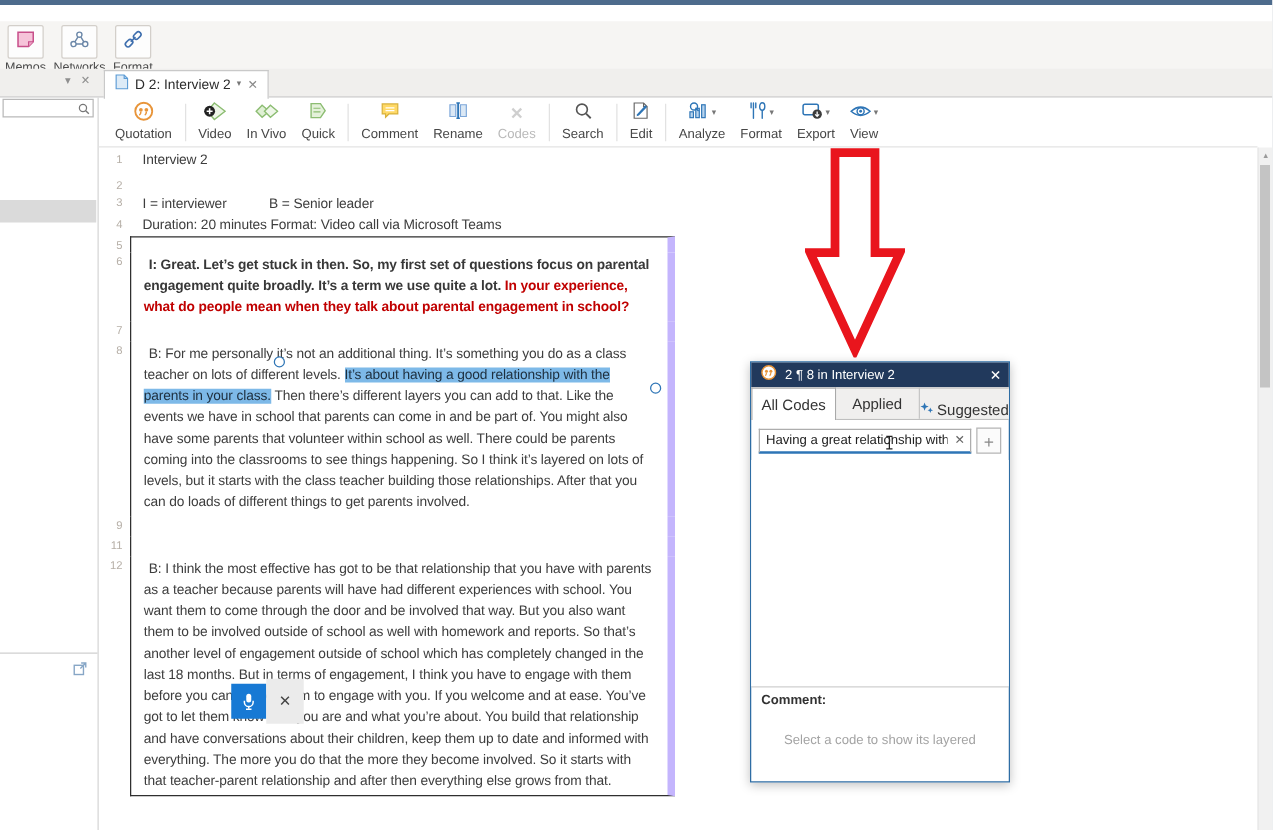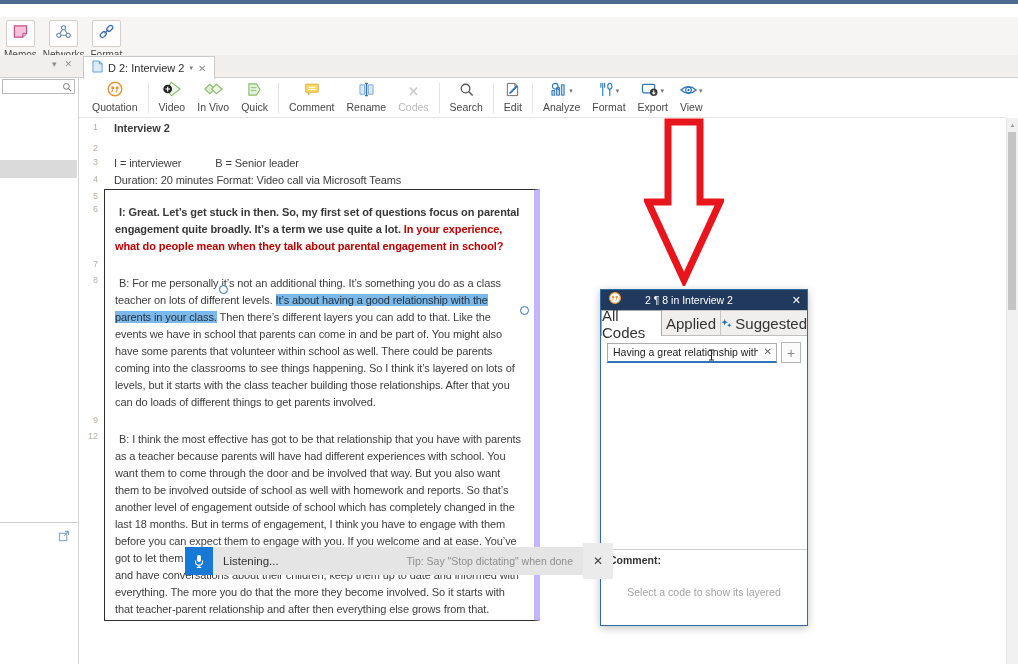--- a/index.html
+++ b/index.html
@@ -55,26 +55,26 @@
   .arrow-anno{position:absolute;left:644px;top:118px;z-index:8;}
   
   .dictation{position:absolute;left:185px;top:547px;display:flex;align-items:flex-start;z-index:40;}
   .mic-box{width:28px;height:28px;background:#1779d4;display:flex;align-items:center;justify-content:center;flex:none;}
   .dict-bar{width:370px;height:28px;background:#e5e5e5;display:flex;align-items:center;padding:0 10px;box-sizing:border-box;}
   .dict-status{font-size:11.5px;color:#333;flex:1;}
   .dict-tip{font-size:10.5px;color:#8f8f8f;white-space:nowrap;}
   .dict-close{width:30px;height:36px;margin-top:-4px;background:#ebebeb;display:flex;align-items:center;justify-content:center;font-size:12px;color:#444;}
   
   .dialog{position:absolute;left:600px;top:289px;width:208px;height:337px;background:#fff;border:1px solid #2e6da4;box-shadow:0 2px 8px rgba(0,0,0,.25);z-index:20;display:flex;flex-direction:column;box-sizing:border-box;}
-  .dlg-header{height:20px;background:#21395c;display:flex;align-items:center;gap:22px;padding:0 6px;flex:none;}
+  .dlg-header{height:20px;background:#21395c;display:flex;align-items:center;gap:5px;padding:0 6px;flex:none;}
   .dlg-title{color:#fff;font-size:10.5px;flex:1;}
   .dlg-close{color:#fff;font-size:11px;}
-  .dlg-tabs{display:flex;height:25px;background:#edecea;border-bottom:1px solid #bfbfbf;flex:none;font-size:15px;}
+  .dlg-tabs{display:flex;height:25px;background:#edecea;border-bottom:1px solid #bfbfbf;flex:none;font-size:12px;}
   .dtab{flex:1;display:flex;align-items:center;justify-content:center;gap:3px;color:#333;background:#f0efee;border-right:1px solid #c6c6c6;border-top:1px solid #c6c6c6;cursor:default;}
-  .dtab:last-child{border-right:none;}
+  .dtab:last-child{border-right:none;align-items:flex-end;}
   .dtab.active{background:#fff;border-top:1px solid #a9a9a9;margin-bottom:-1px;border-left:1px solid #a9a9a9;border-right:1px solid #a9a9a9;}
   .dlg-inputrow{display:flex;gap:4px;padding:6px 6px 5px 6px;flex:none;align-items:center;}
   .dlg-inputwrap{position:relative;flex:1;}
   .dlg-input{width:100%;height:20px;border:1px solid #adadad;border-bottom:2px solid #2e75b6;font-size:10.5px;font-family:"Liberation Sans",sans-serif;color:#222;padding:0 18px 0 5px;box-sizing:border-box;outline:none;}
   .input-clear{position:absolute;right:5px;top:4px;font-size:10px;color:#666;}
   .ibeam{position:absolute;left:101px;top:5px;}
   .add-code-btn{width:20px;height:21px;border:1px solid #b5b5b5;background:#fbfbfb;color:#8a8a8a;font-size:14px;display:flex;align-items:center;justify-content:center;box-sizing:border-box;}
   .dlg-list{flex:1;background:#fff;}
   .dlg-comment{border-top:1px solid #cfcfcf;height:76px;flex:none;padding:4px 8px;box-sizing:border-box;}
   .comment-label{font-size:10.5px;font-weight:700;color:#333;}
@@ -298,21 +298,21 @@
           <span class="caret">▾</span>
         </span>
         <span class="tlabel">View</span>
       </div>
     </div>
   <div class="toolbar-border"></div>
 
   <div class="doc">
       <div class="doc-row">
         <div class="gutter">1</div>
-        <div class="cell" style="height: 21px; font-weight: bold;">Interview 2</div>
+        <div class="cell" style="height: 21px;">Interview 2</div>
       </div>
       <div class="doc-row">
         <div class="gutter">2</div>
         <div class="cell" style="height: 14px;"></div>
       </div>
       <div class="doc-row">
         <div class="gutter">3</div>
         <div class="cell" style="height: 17px;"><span>I = interviewer</span><span class="meta-right">B = Senior leader</span></div>
       </div>
       <div class="doc-row">
@@ -330,20 +330,24 @@
       <div class="doc-row">
         <div class="gutter">7</div>
         <div class="cell bx" style="height: 16px;"></div>
       </div>
       <div class="doc-row">
         <div class="gutter">8</div>
         <div class="cell para bx"><span class="sn">B: For me personally it’s not an additional thing. It’s something you do as a class teacher on lots of different levels. </span><span class="sh">It’s about having a good relationship with the parents in your class.</span><span class="sn"> Then there’s different layers you can add to that. Like the events we have in school that parents can come in and be part of. You might also have some parents that volunteer within school as well. There could be parents coming into the classrooms to see things happening. So I think it’s layered on lots of levels, but it starts with the class teacher building those relationships. After that you can do loads of different things to get parents involved.</span></div>
       </div>
       <div class="doc-row">
         <div class="gutter">9</div>
+        <div class="cell bx" style="height: 16px;"></div>
+      </div>
+      <div class="doc-row">
+        <div class="gutter">11</div>
         <div class="cell bx" style="height: 16px;"></div>
       </div>
       <div class="doc-row">
         <div class="gutter">12</div>
         <div class="cell para bx bb"><span class="sn">B: I think the most effective has got to be that relationship that you have with parents as a teacher because parents will have had different experiences with school. You want them to come through the door and be involved that way. But you also want them to be involved outside of school as well with homework and reports. So that’s another level of engagement outside of school which has completely changed in the last 18 months. But in terms of engagement, I think you have to engage with them before you can expect them to engage with you. If you welcome and at ease. You’ve got to let them know who you are and what you’re about. You build that relationship and have conversations about their children, keep them up to date and informed with everything. The more you do that the more they become involved. So it starts with that teacher-parent relationship and after then everything else grows from that.</span></div>
       </div>
     </div>
 
   <div class="handle" style="left:219px;top:285px;"></div>
   <div class="handle" style="left:520px;top:306px;"></div>
@@ -403,24 +407,20 @@
 
   <div class="dictation">
     <div class="mic-box">
       <svg width="14" height="15" viewBox="0 0 14 15">
           <rect x="5" y="1" width="4" height="7" rx="2" fill="#fff"></rect>
           <path d="M3.5 6.5 v1.2 a3.5 3.5 0 0 0 7 0 V6.5" stroke="#fff" stroke-width="1.2" fill="none"></path>
           <line x1="7" y1="11.2" x2="7" y2="13" stroke="#fff" stroke-width="1.2"></line>
           <line x1="4.8" y1="13.4" x2="9.2" y2="13.4" stroke="#fff" stroke-width="1.2"></line>
         </svg>
     </div>
-    <div class="dict-bar">
-      <span class="dict-status">Listening...</span>
-      <span class="dict-tip">Tip: Say "Stop dictating" when done</span>
-    </div>
     <div class="dict-close">✕</div>
   </div>
 
   <div class="vscroll">
     <div class="vs-up">▲</div>
   </div>
   <div class="vs-thumb" style="left:1007.5px;top:132px;position:absolute;"></div>
 
 </div>
 

